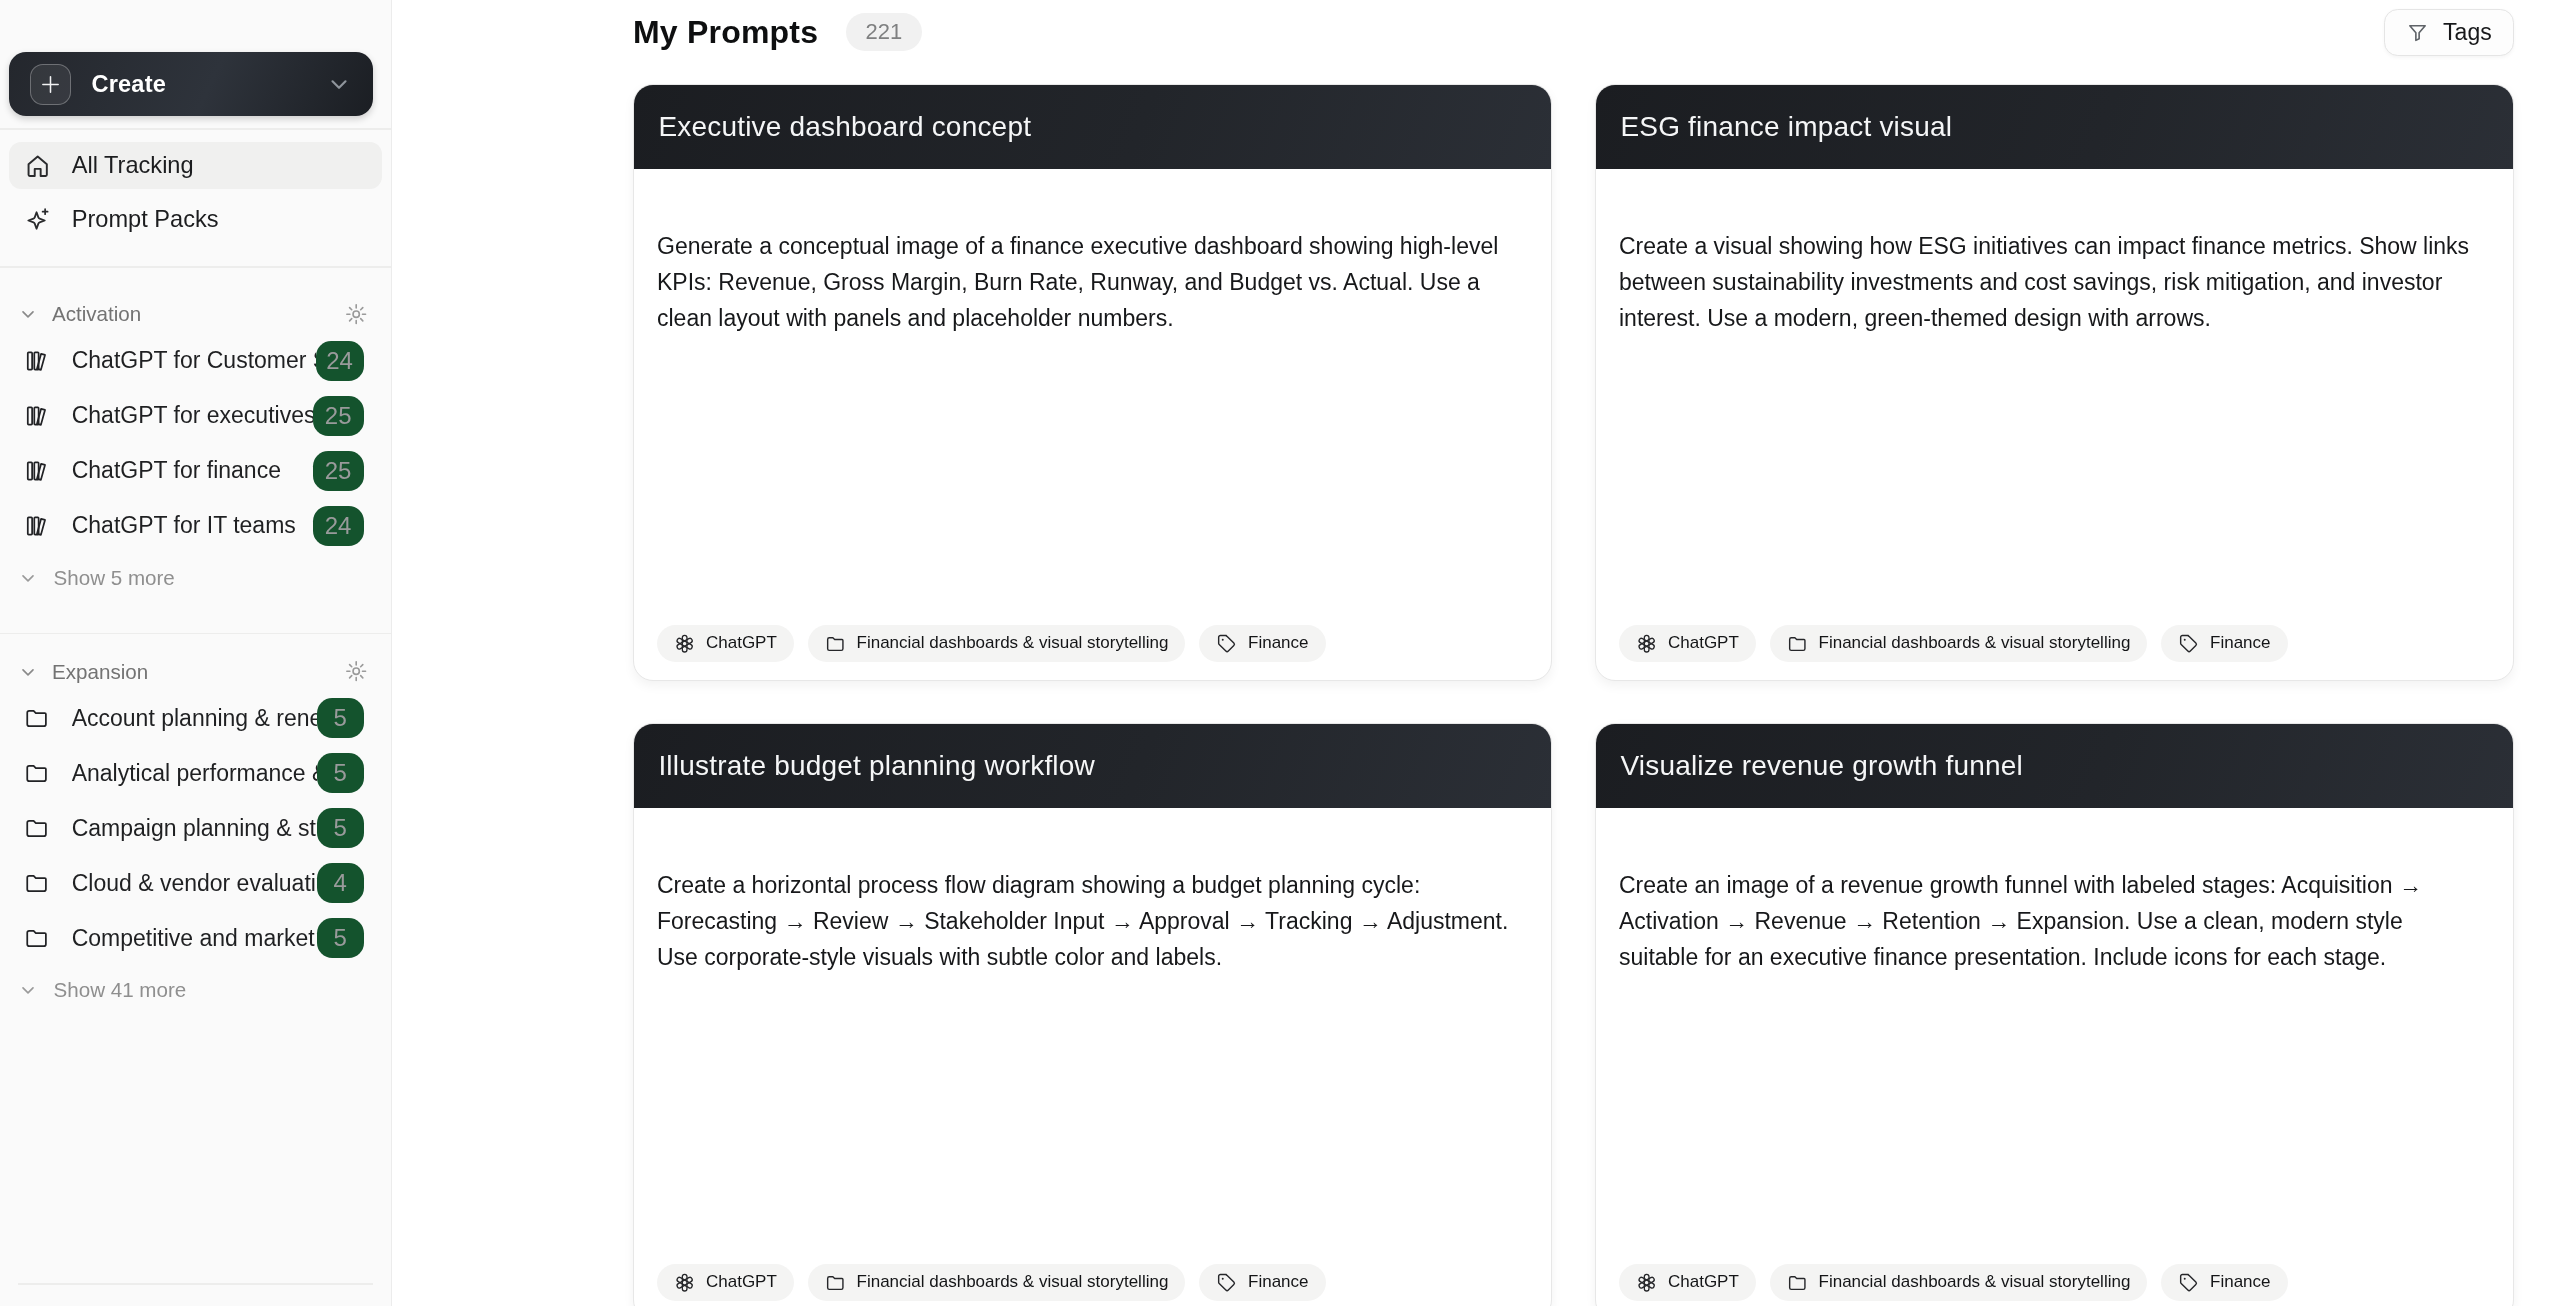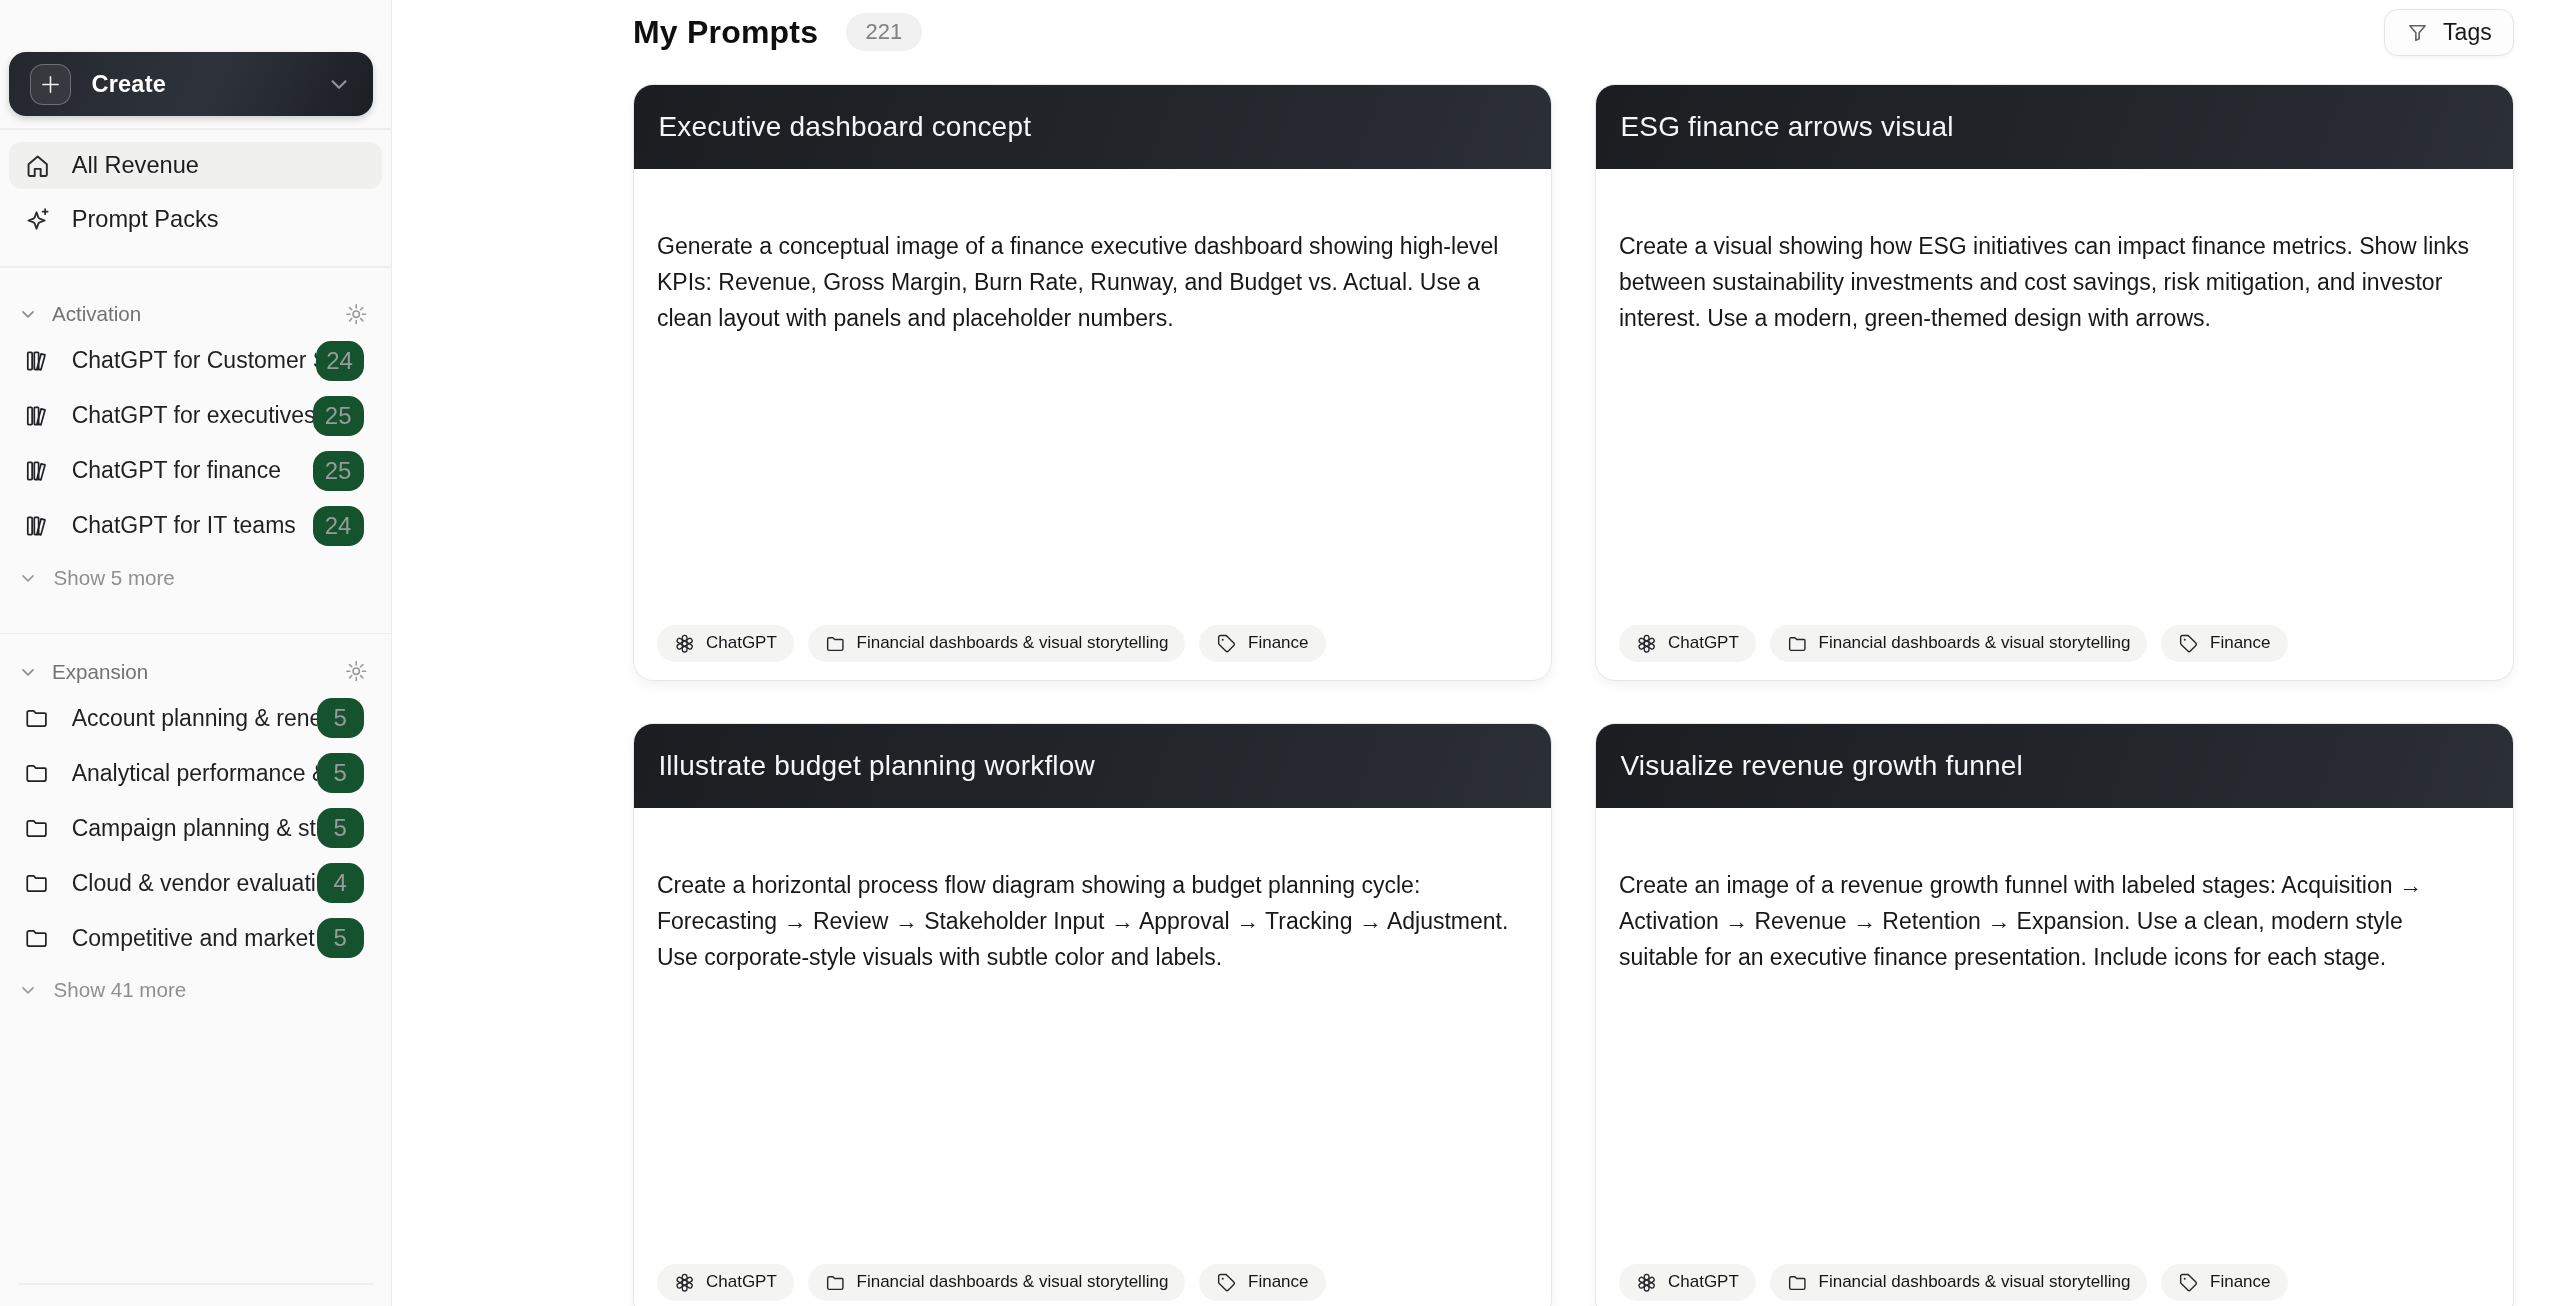--- a/index.html
+++ b/index.html
@@ -238,21 +238,21 @@
 
     <div class="divider div-1"></div>
 
     <nav class="nav">
       <div class="nav-item active">
         <span class="nicon">
             <svg viewBox="0 0 24 24" width="27.4" height="27.4">
               <use href="#i-home"></use>
             </svg>
           </span>
-        <span>All Revenue</span>
+        <span>All Tracking</span>
       </div>
       <div class="nav-item">
         <span class="nicon">
             <svg viewBox="0 0 24 24" width="27.4" height="27.4">
               <use href="#i-sparkles"></use>
             </svg>
           </span>
         <span>Prompt Packs</span>
       </div>
     </nav>
@@ -442,21 +442,21 @@
                   <use href="#i-tag"></use>
                 </svg>
               </span>
             <span>Finance</span>
           </span>
         </div>
       </div>
 
       <div class="card">
         <div class="card-header">
-          <span class="card-title">ESG finance arrows visual</span>
+          <span class="card-title">ESG finance impact visual</span>
         </div>
         <div class="card-body">Create a visual showing how ESG initiatives can impact finance metrics. Show links between sustainability investments and cost savings, risk mitigation, and investor interest. Use a modern, green-themed design with arrows.</div>
         <div class="card-footer">
           <span class="badge">
             <span class="bicon">
                 <svg viewBox="0 0 24 24" width="21.3" height="21.3">
                   <use href="#i-openai"></use>
                 </svg>
               </span>
             <span>ChatGPT</span>

